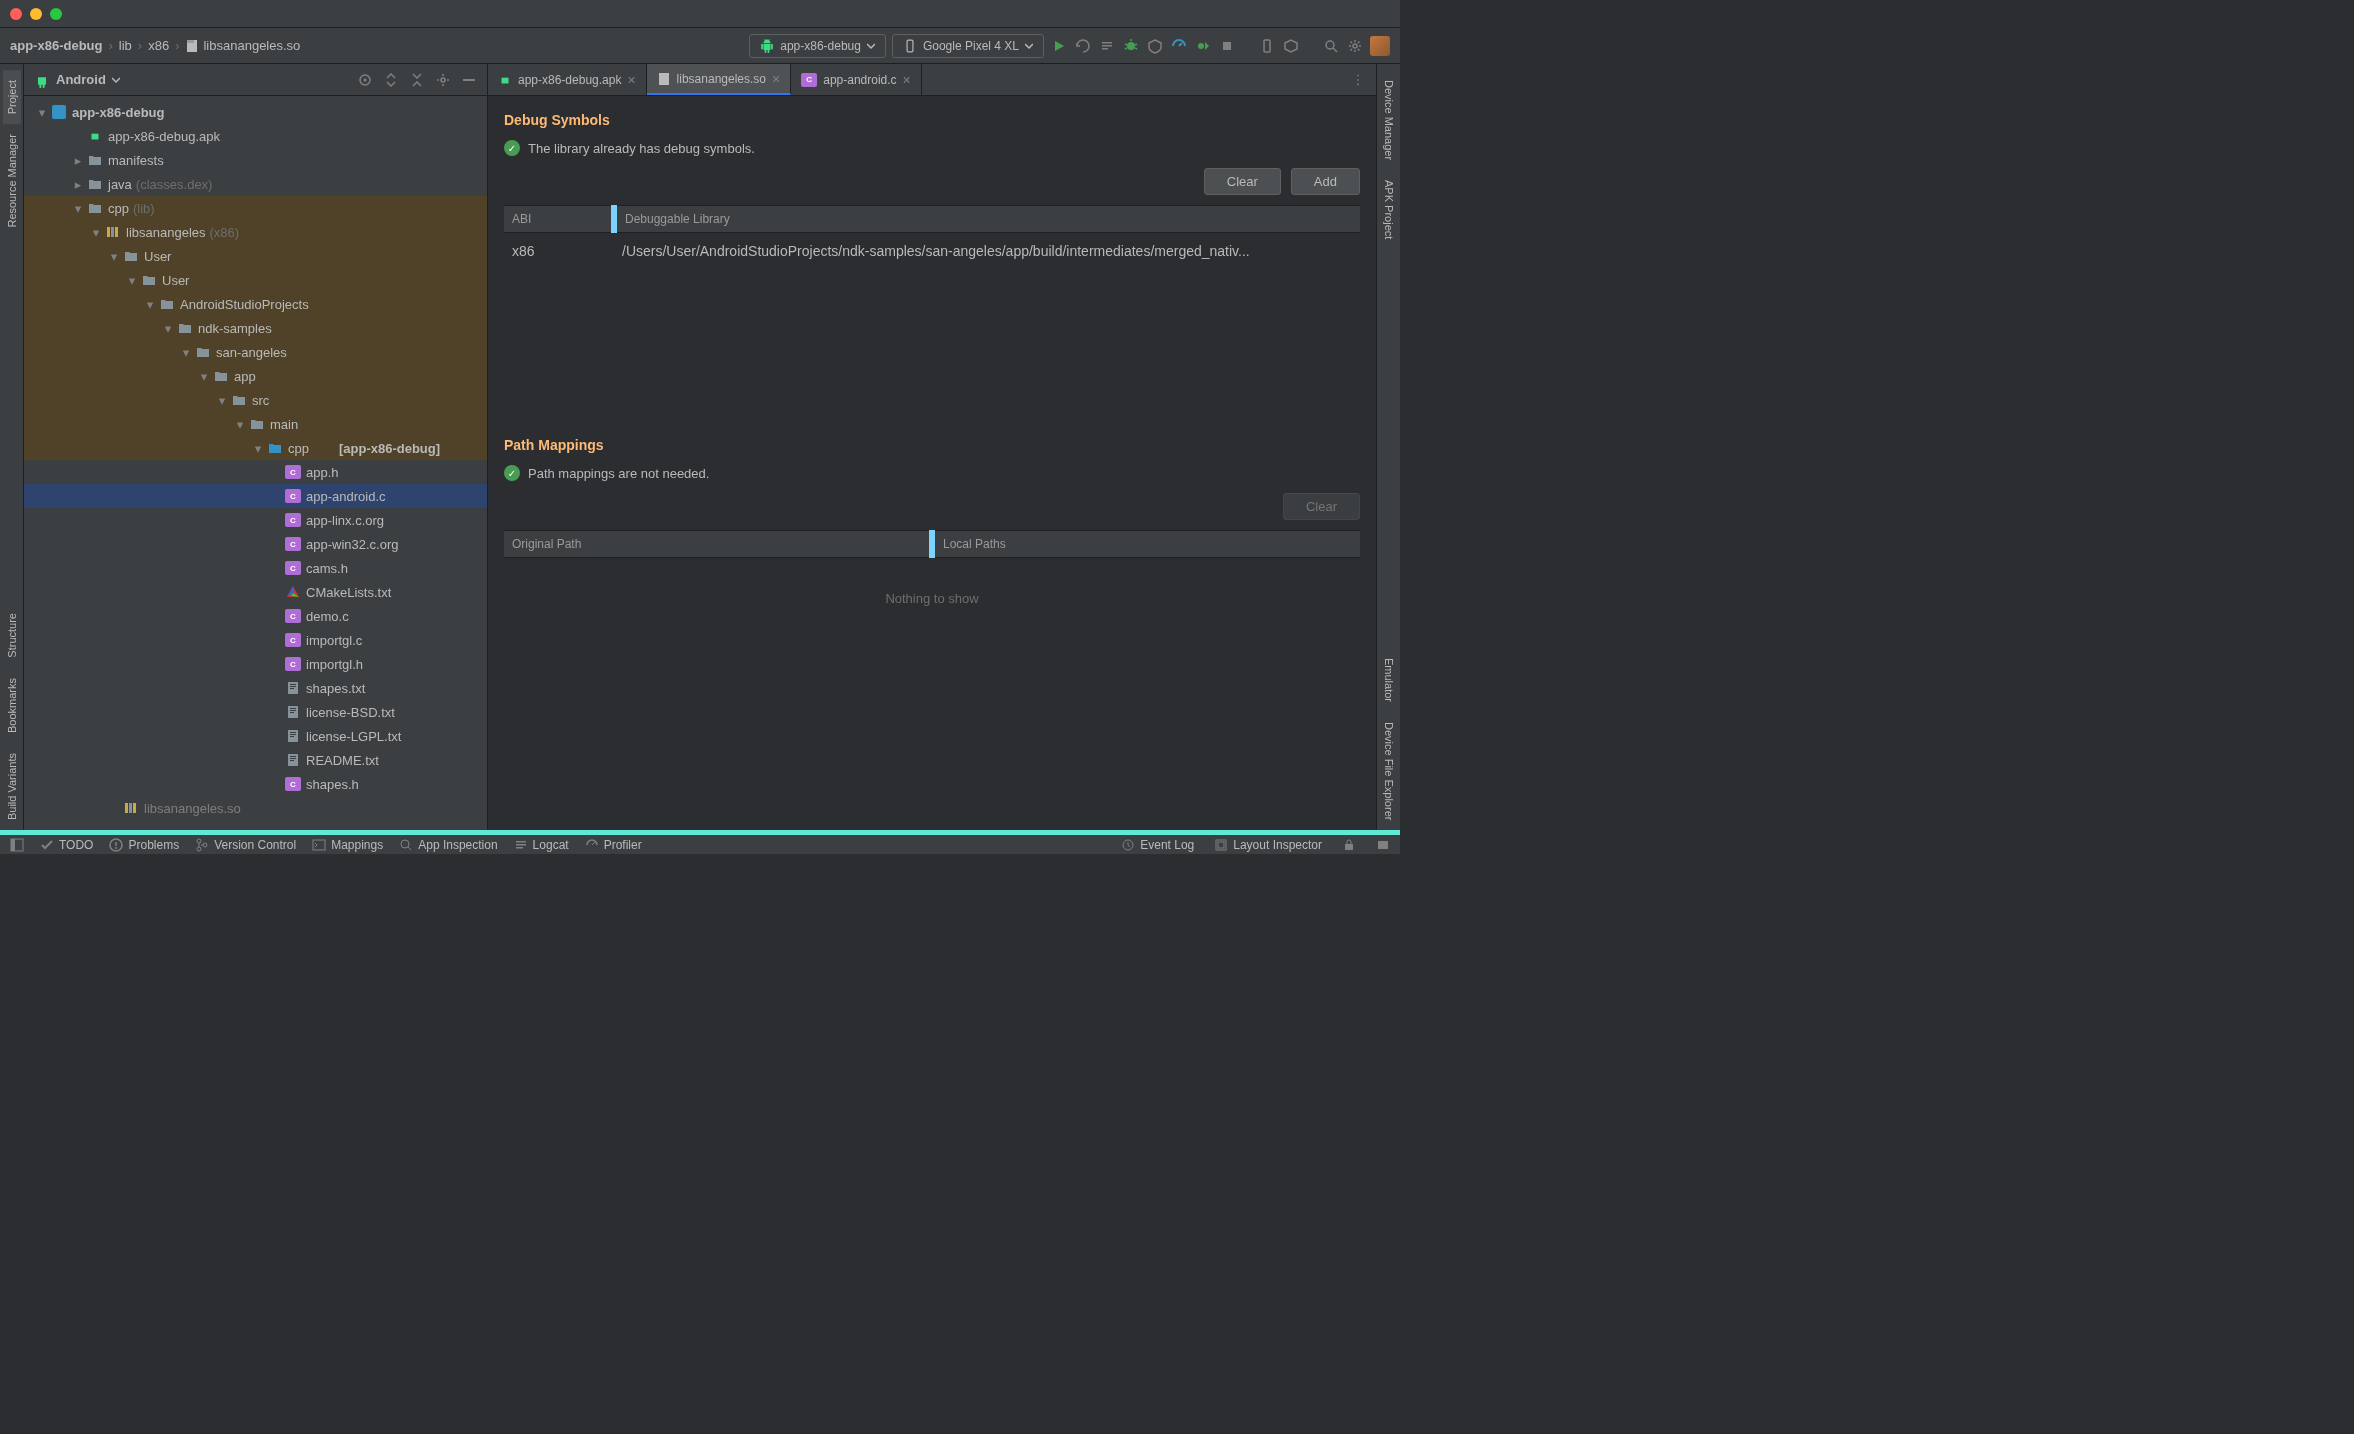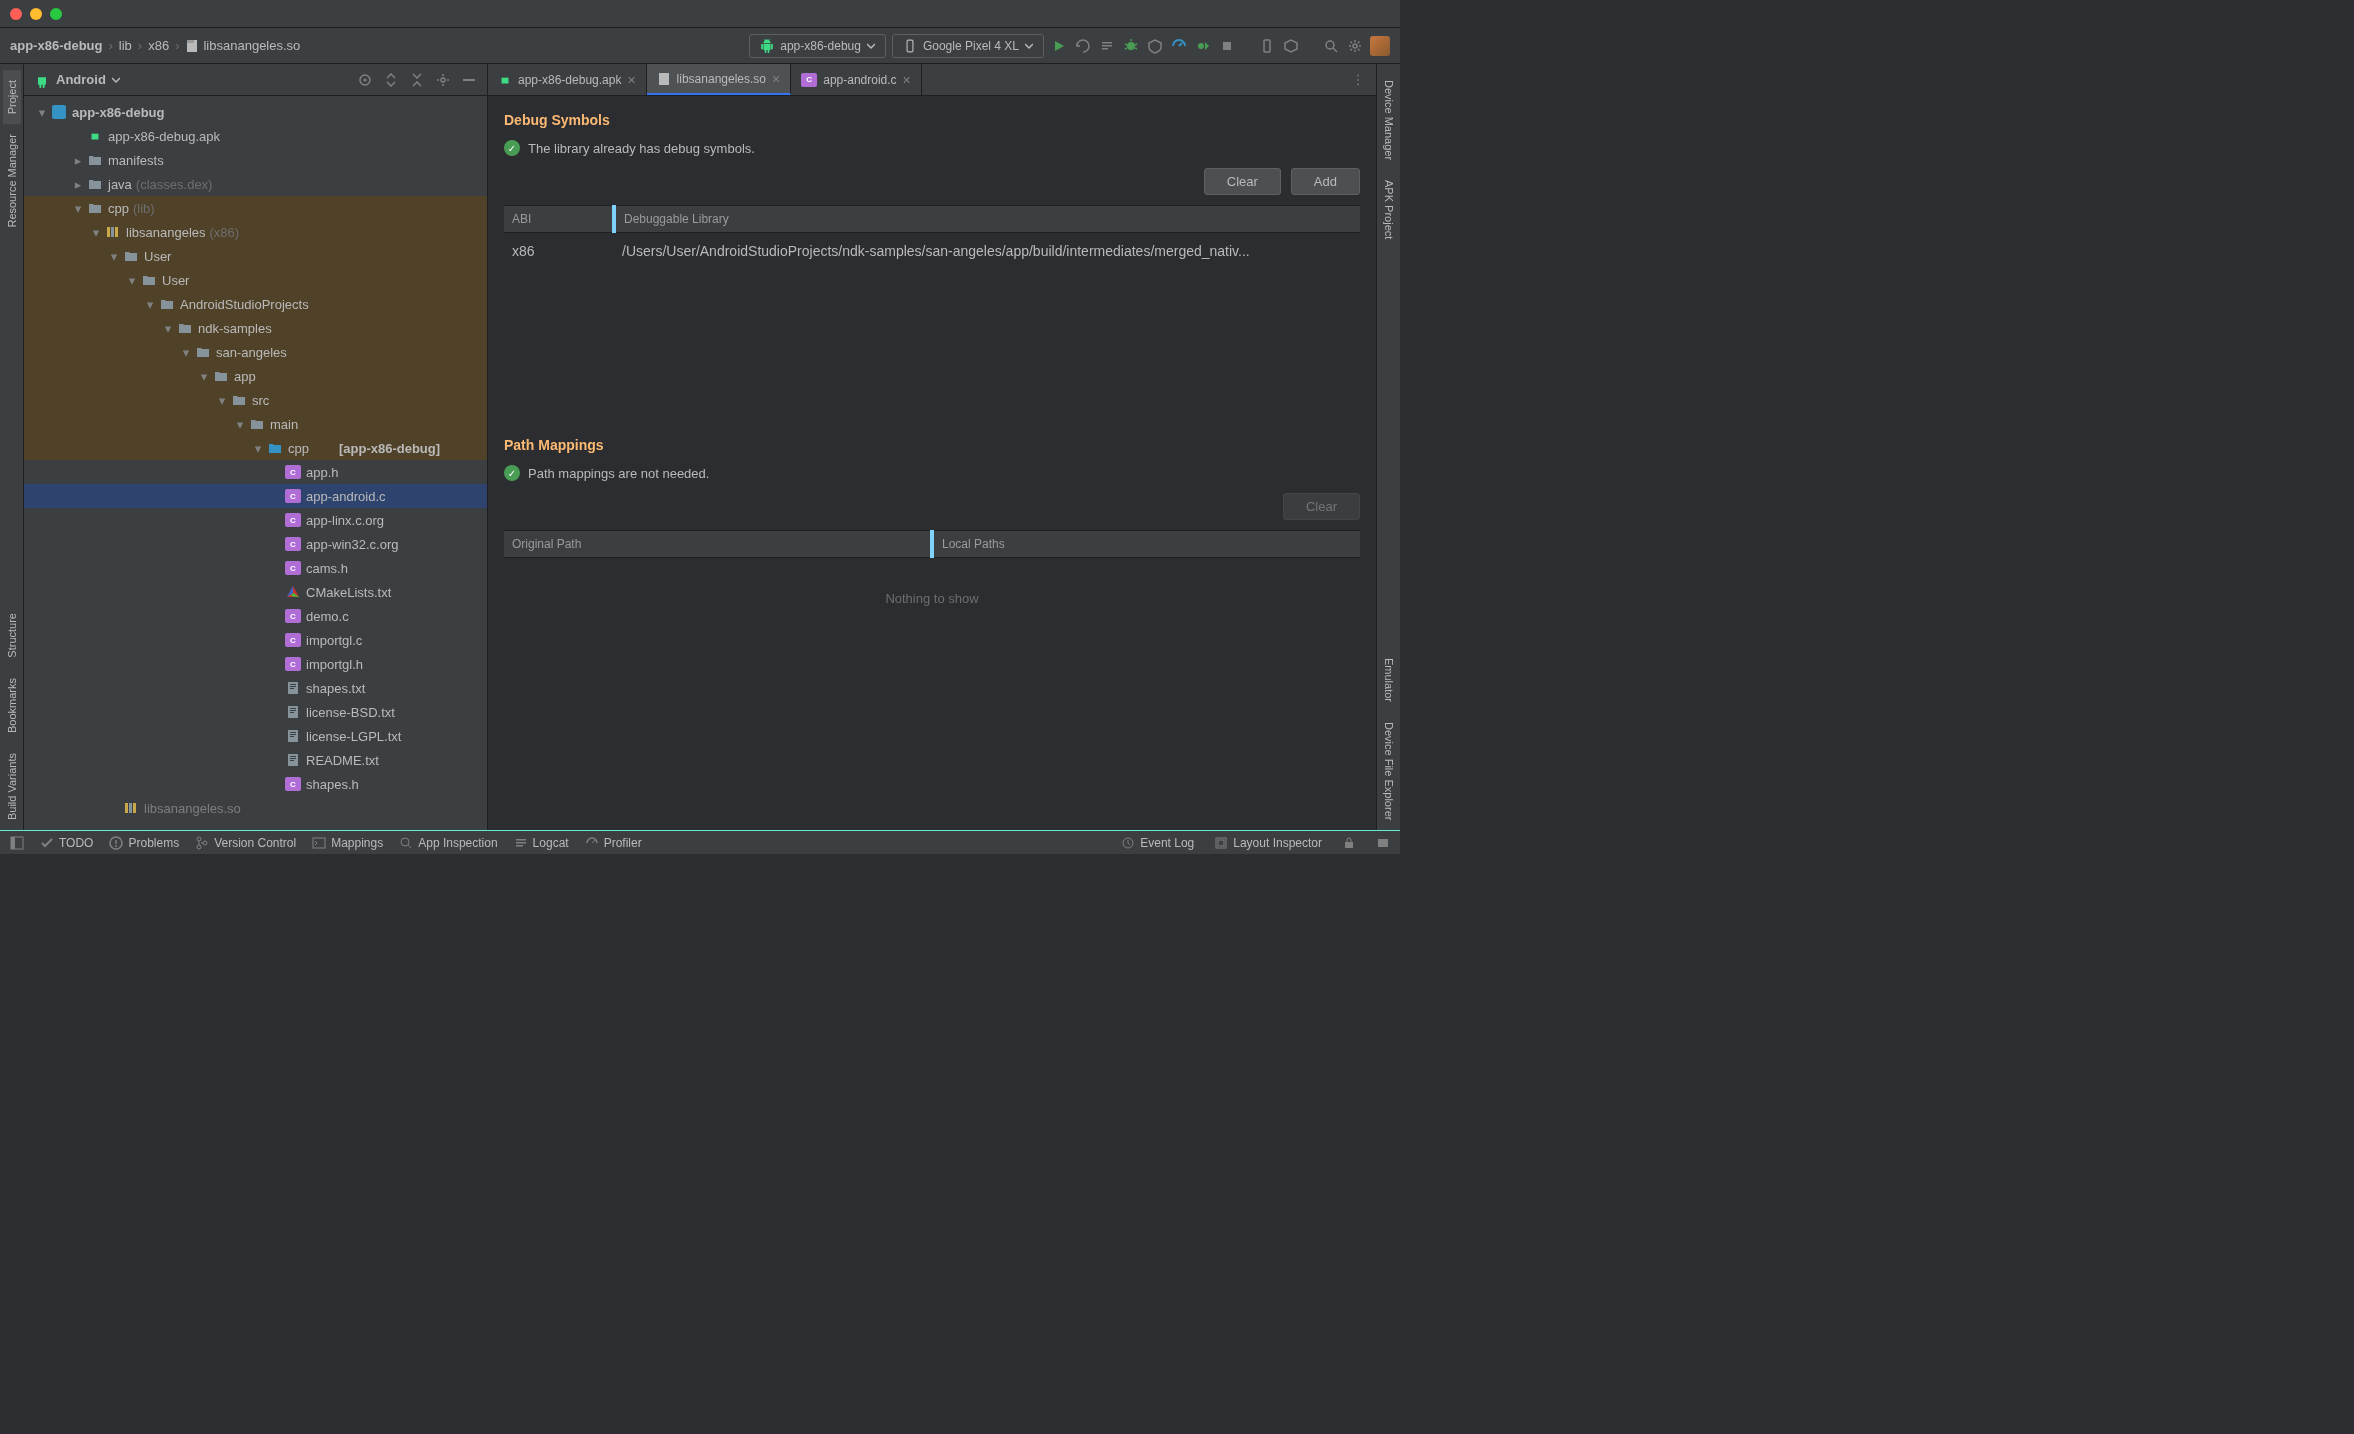--- a/index.html
+++ b/index.html
@@ -73,29 +73,29 @@
     .editor-content { flex: 1; padding: 16px; overflow-y: auto; }
     .section-title { font-weight: bold; color: #fdba74; font-size: 14px; margin-bottom: 12px; }
     .status-line { display: flex; align-items: center; gap: 8px; color: #bababa; margin-bottom: 12px; }
     .status-check { width: 16px; height: 16px; border-radius: 50%; background: #499c54; display: flex; align-items: center; justify-content: center; color: white; font-size: 10px; }
     .button-row { display: flex; justify-content: flex-end; gap: 10px; margin-bottom: 10px; }
     .btn { padding: 5px 22px; border: 1px solid #5e6060; border-radius: 3px; background: #4c5052; color: #bababa; cursor: pointer; font-size: 13px; }
     .btn:disabled { opacity: 0.5; cursor: default; }
     
     .data-table { width: 100%; border-collapse: collapse; }
     .data-table th { text-align: left; padding: 6px 8px; background: #3c3f41; color: #9a9a9a; font-weight: normal; font-size: 12px; border-top: 1px solid #1e1f22; border-bottom: 1px solid #1e1f22; }
-    .data-table th:first-child { width: 110px; border-right: 4px solid #7dd3fc; }
+    .data-table th:first-child { width: 110px; border-right: 6px solid #7dd3fc; }
     .data-table td { padding: 10px 8px; color: #bababa; font-size: 14px; }
     .empty-space { height: 160px; }
     
     .path-section { margin-top: 8px; }
     .empty-table { height: 80px; display: flex; align-items: center; justify-content: center; color: #6e6e6e; }
     
     
-    .status-bar { height: 24px; background: #3c3f41; border-top: 1px solid #5eead4; display: flex; align-items: center; padding: 0 10px; gap: 16px; font-size: 12px; }
+    .status-bar { height: 24px; background: #3c3f41; border-top: 5px solid #5eead4; display: flex; align-items: center; padding: 0 10px; gap: 16px; font-size: 12px; }
     .status-item { display: flex; align-items: center; gap: 5px; cursor: pointer; color: #bababa; }
     .status-item .icon { width: 14px; height: 14px; color: #808080; }
     .status-right { margin-left: auto; display: flex; align-items: center; gap: 20px; }
     
     svg { display: block; }
   </style>
 </head>
 <body>
 
 <div class="titlebar">

